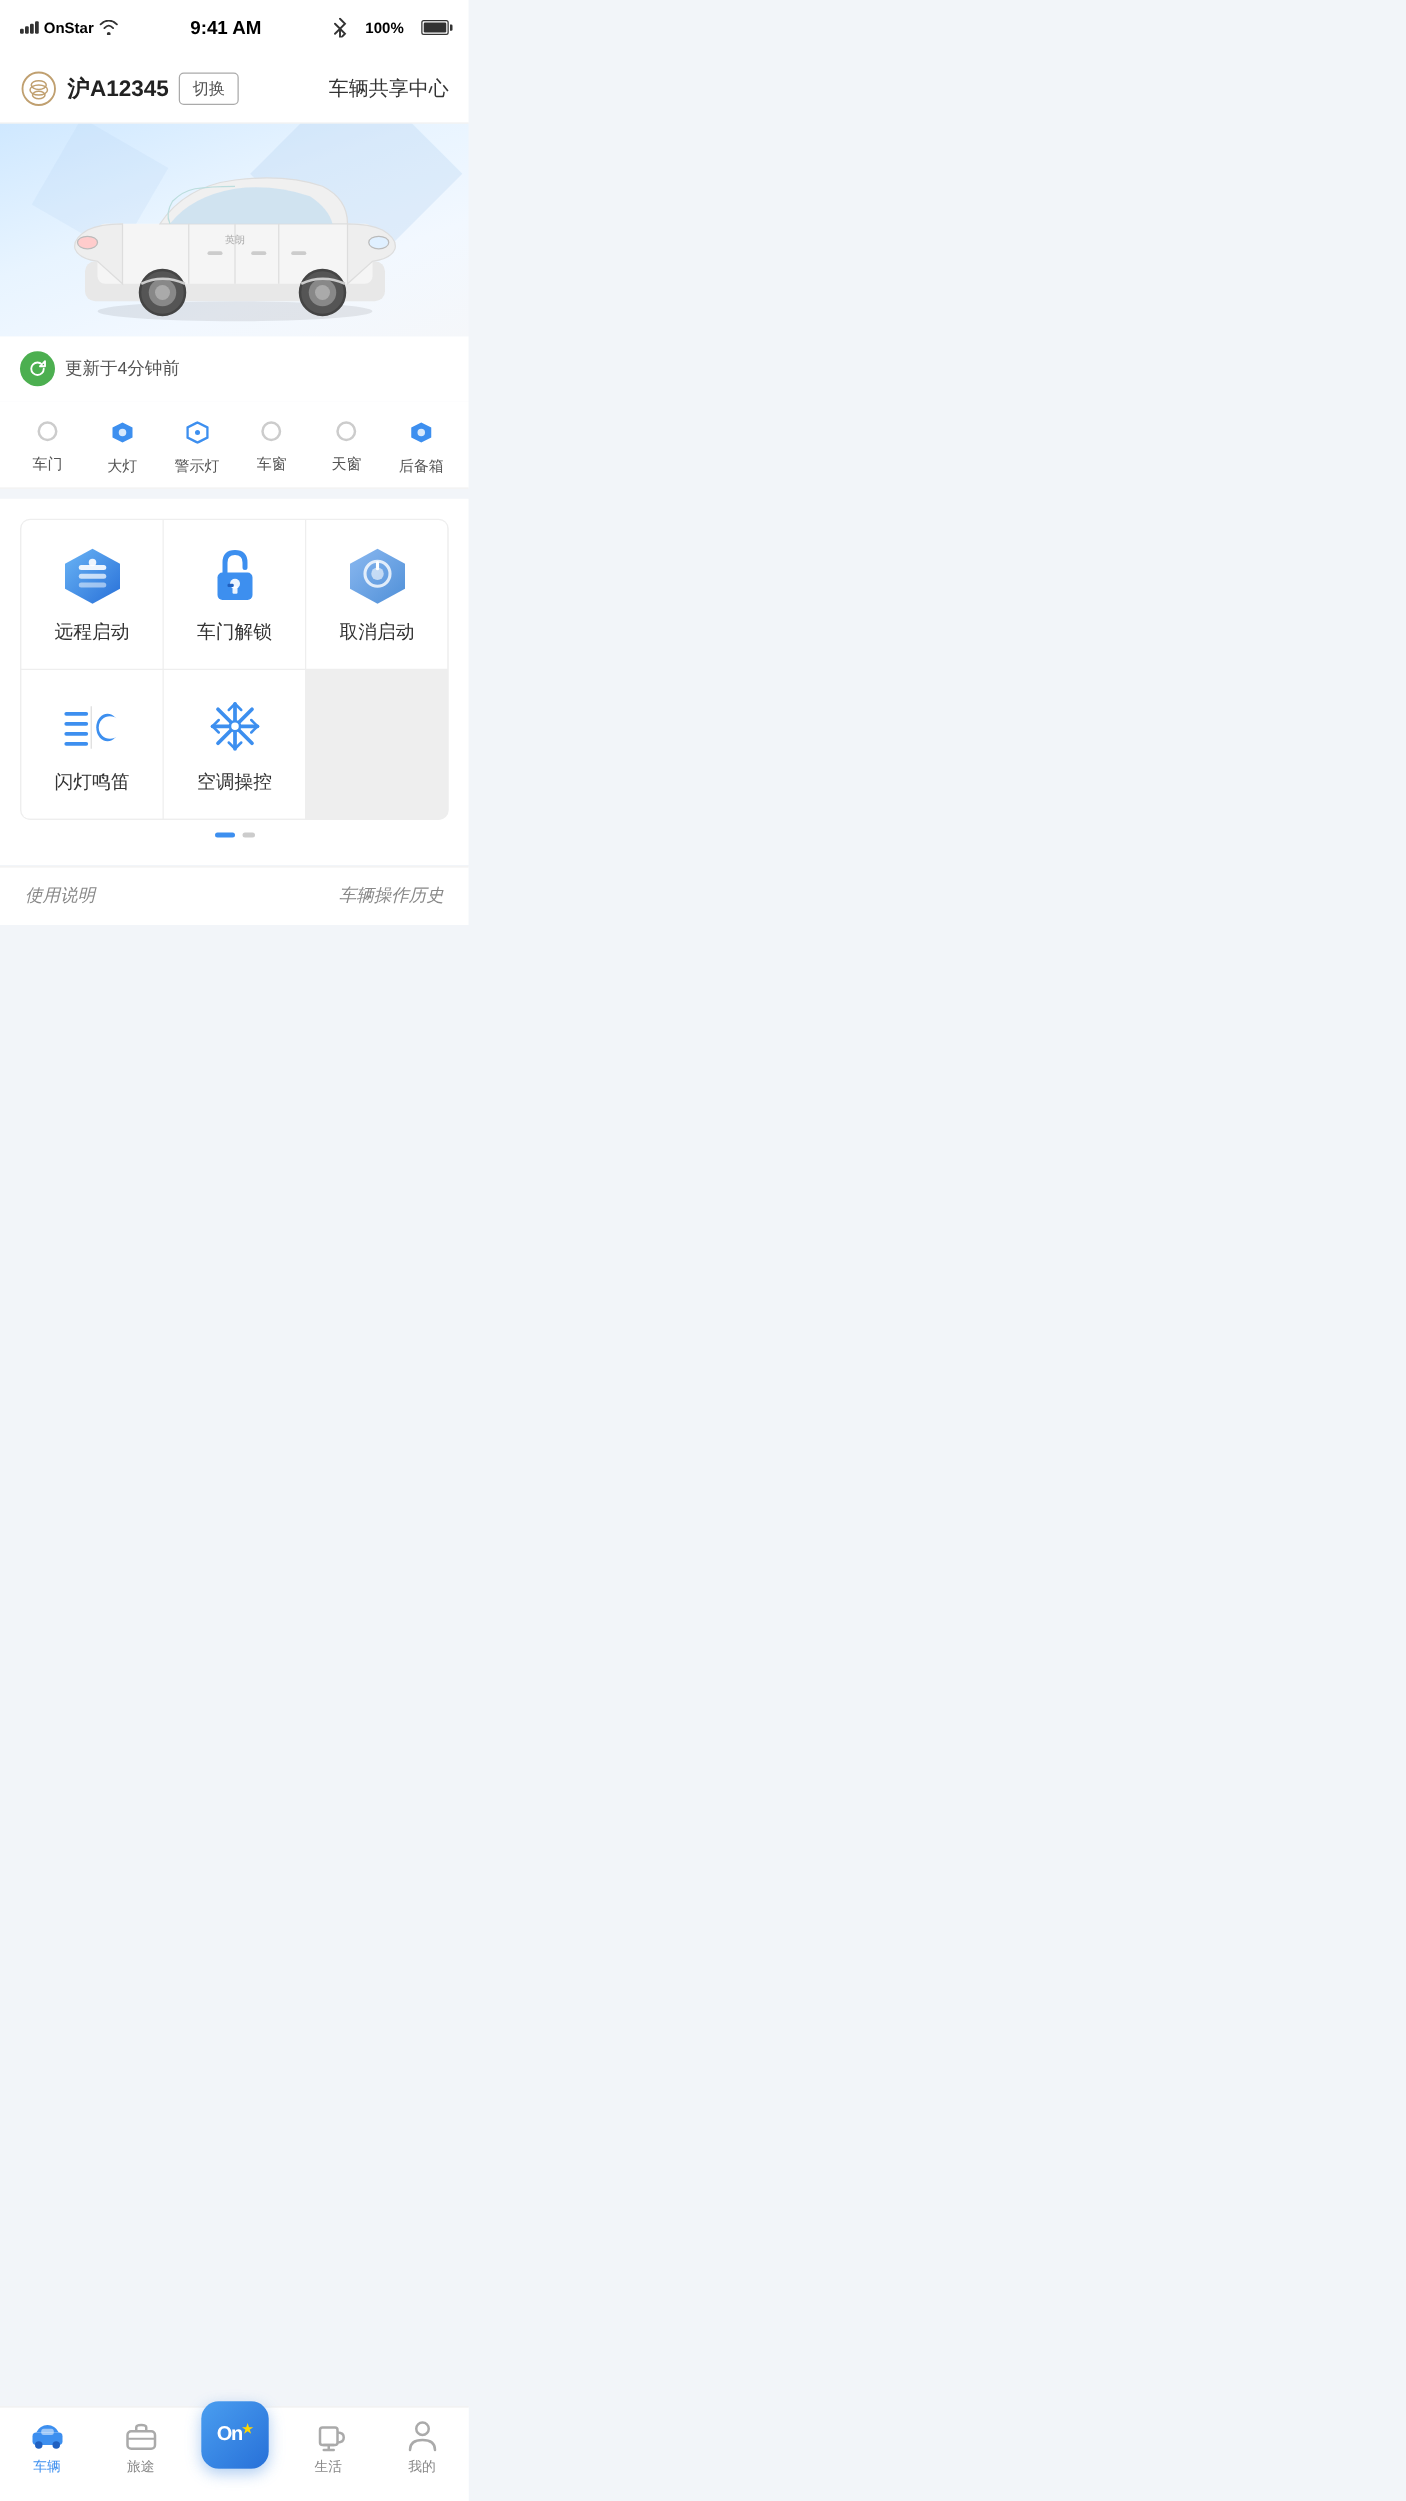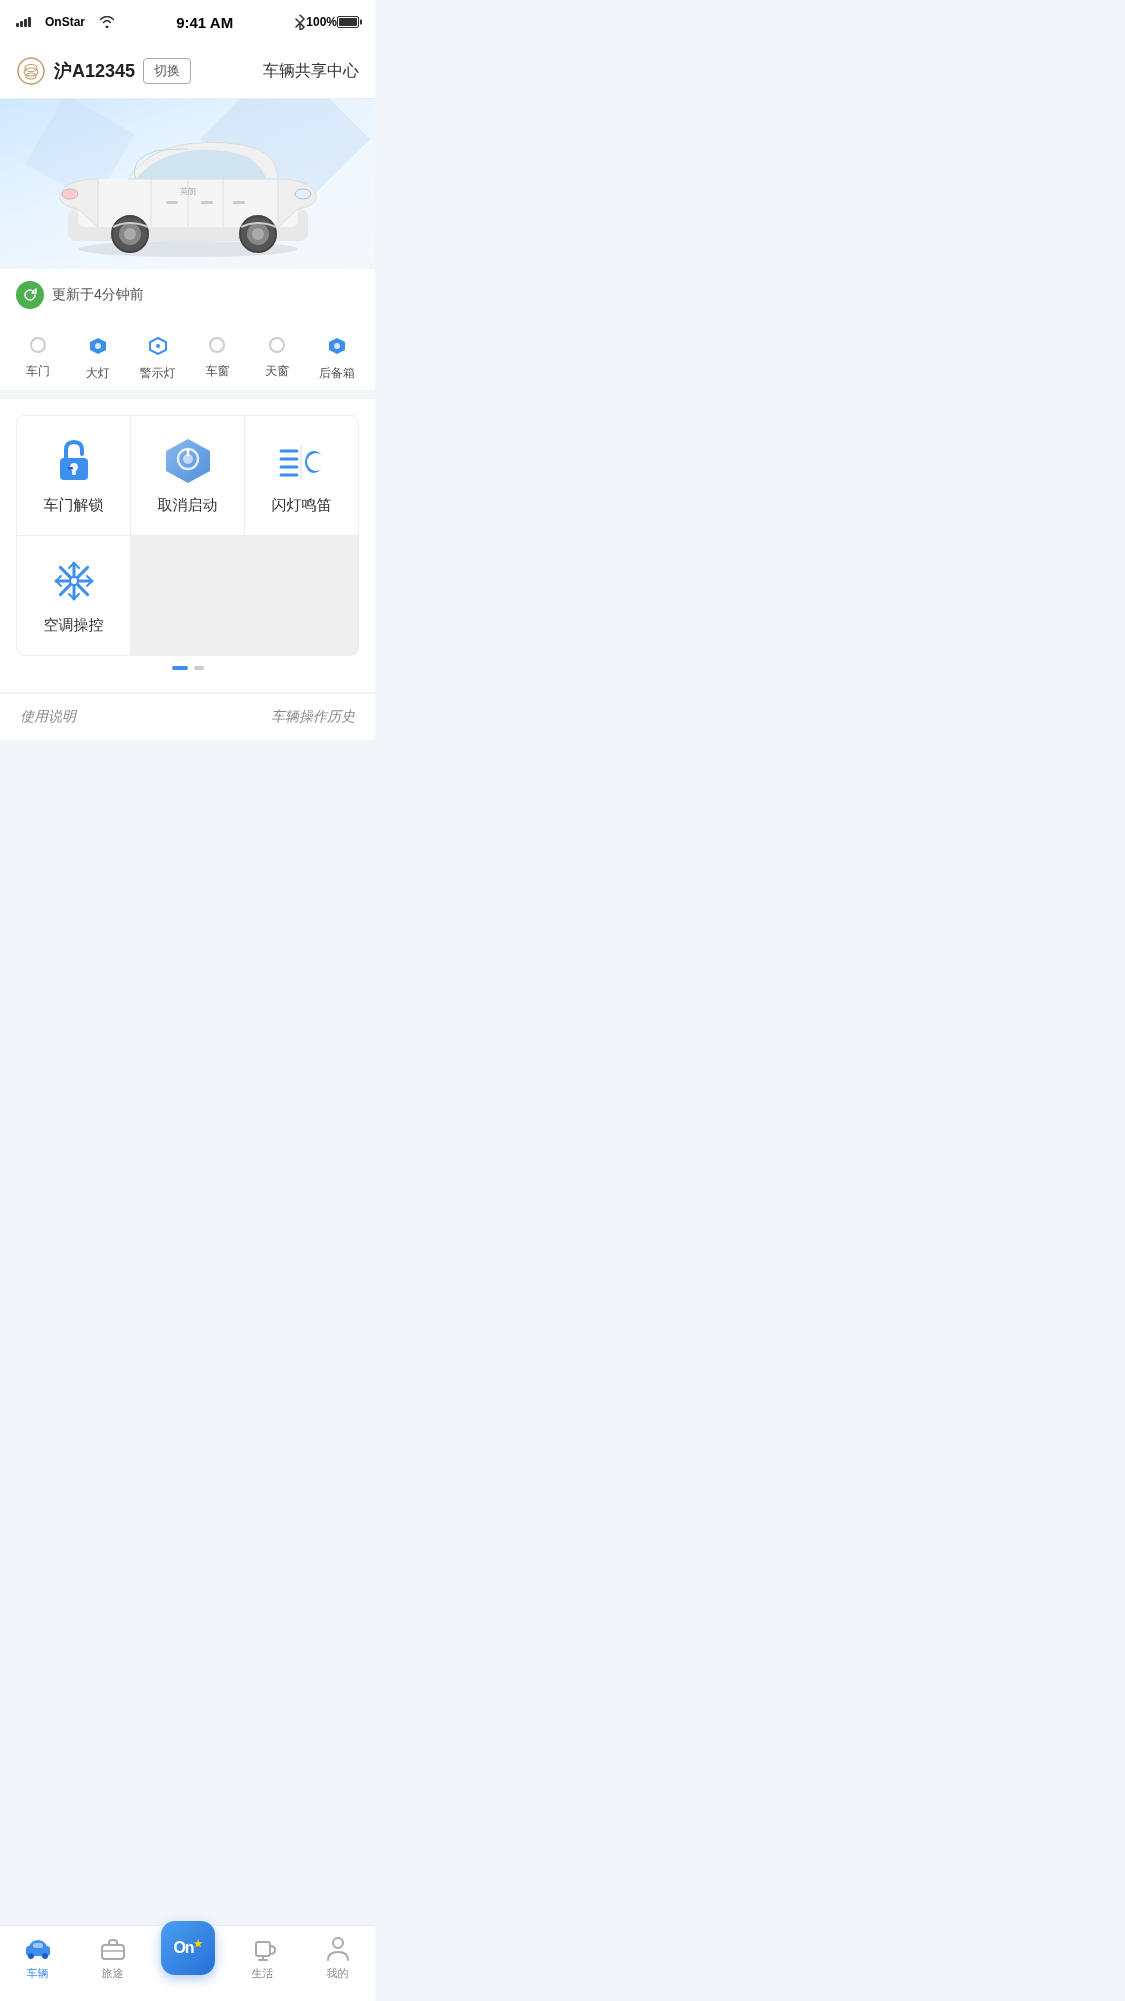--- a/index.html
+++ b/index.html
@@ -14,23 +14,23 @@
 
     
     .status-bar {
       background: white;
       display: flex;
       justify-content: space-between;
       align-items: center;
       padding: 6px 16px;
       height: 44px;
     }
-    .status-left { display: flex; align-items: center; gap: 14px; font-size: 12px; font-weight: 600; }
+    .status-left { display: flex; align-items: center; gap: 4px; font-size: 12px; font-weight: 600; }
     .status-center { font-size: 15px; font-weight: 600; }
-    .status-right { display: flex; align-items: center; gap: 0; font-size: 12px; font-weight: 600; }
+    .status-right { display: flex; align-items: center; gap: 14px; font-size: 12px; font-weight: 600; }
     .signal-bars { display: flex; align-items: flex-end; gap: 1px; }
     .signal-bars span { background: #333; border-radius: 1px; width: 3px; }
     .battery-icon { width: 22px; height: 12px; border: 1.5px solid #333; border-radius: 2px; position: relative; display: inline-flex; align-items: center; padding: 1px; }
     .battery-icon::after { content: ''; width: 2px; height: 5px; background: #333; position: absolute; right: -4px; top: 50%; transform: translateY(-50%); border-radius: 0 1px 1px 0; }
     .battery-fill { background: #333; border-radius: 1px; height: 100%; width: 100%; }
 
     
     .header {
       background: white;
       display: flex;
@@ -382,20 +382,40 @@
         <polygon points="9,1 17,5 17,13 9,17 1,13 1,5" fill="#3d8fef"></polygon>
         <circle cx="9" cy="9" r="3" fill="white" opacity="0.8"></circle>
       </svg>
       <span class="indicator-label">后备箱</span>
     </div>
   </div>
 
   <div class="action-grid-wrapper">
     <div class="action-grid">
 
+      <div class="action-cell">
+        <div class="action-icon">
+          <svg width="50" height="50" viewBox="0 0 50 50">
+            <defs>
+              <linearGradient id="grad1" x1="0%" y1="0%" x2="100%" y2="100%">
+                <stop offset="0%" style="stop-color:#6ab4f5;stop-opacity:1"></stop>
+                <stop offset="100%" style="stop-color:#2870d8;stop-opacity:1"></stop>
+              </linearGradient>
+            </defs>
+            <polygon points="25,3 47,15 47,35 25,47 3,35 3,15" fill="url(#grad1)" rx="4"></polygon>
+
+            <rect x="14" y="16" width="22" height="4" rx="2" fill="white" opacity="0.9"></rect>
+            <rect x="14" y="23" width="22" height="4" rx="2" fill="white" opacity="0.7"></rect>
+            <rect x="14" y="30" width="22" height="4" rx="2" fill="white" opacity="0.5"></rect>
+
+            <circle cx="25" cy="14" r="3" fill="rgba(255,255,255,0.9)"></circle>
+          </svg>
+        </div>
+        <span class="action-label">远程启动</span>
+      </div>
 
       <div class="action-cell">
         <div class="action-icon">
           <svg width="44" height="50" viewBox="0 0 44 50">
 
             <rect x="8" y="22" width="28" height="22" rx="4" fill="#3d8fef"></rect>
 
             <path d="M14 22 L14 14 Q14 6 22 6 Q30 6 30 14 L30 18" stroke="#3d8fef" stroke-width="4" fill="none" stroke-linecap="round"></path>
 
             <circle cx="22" cy="31" r="4" fill="white" opacity="0.9"></circle>

